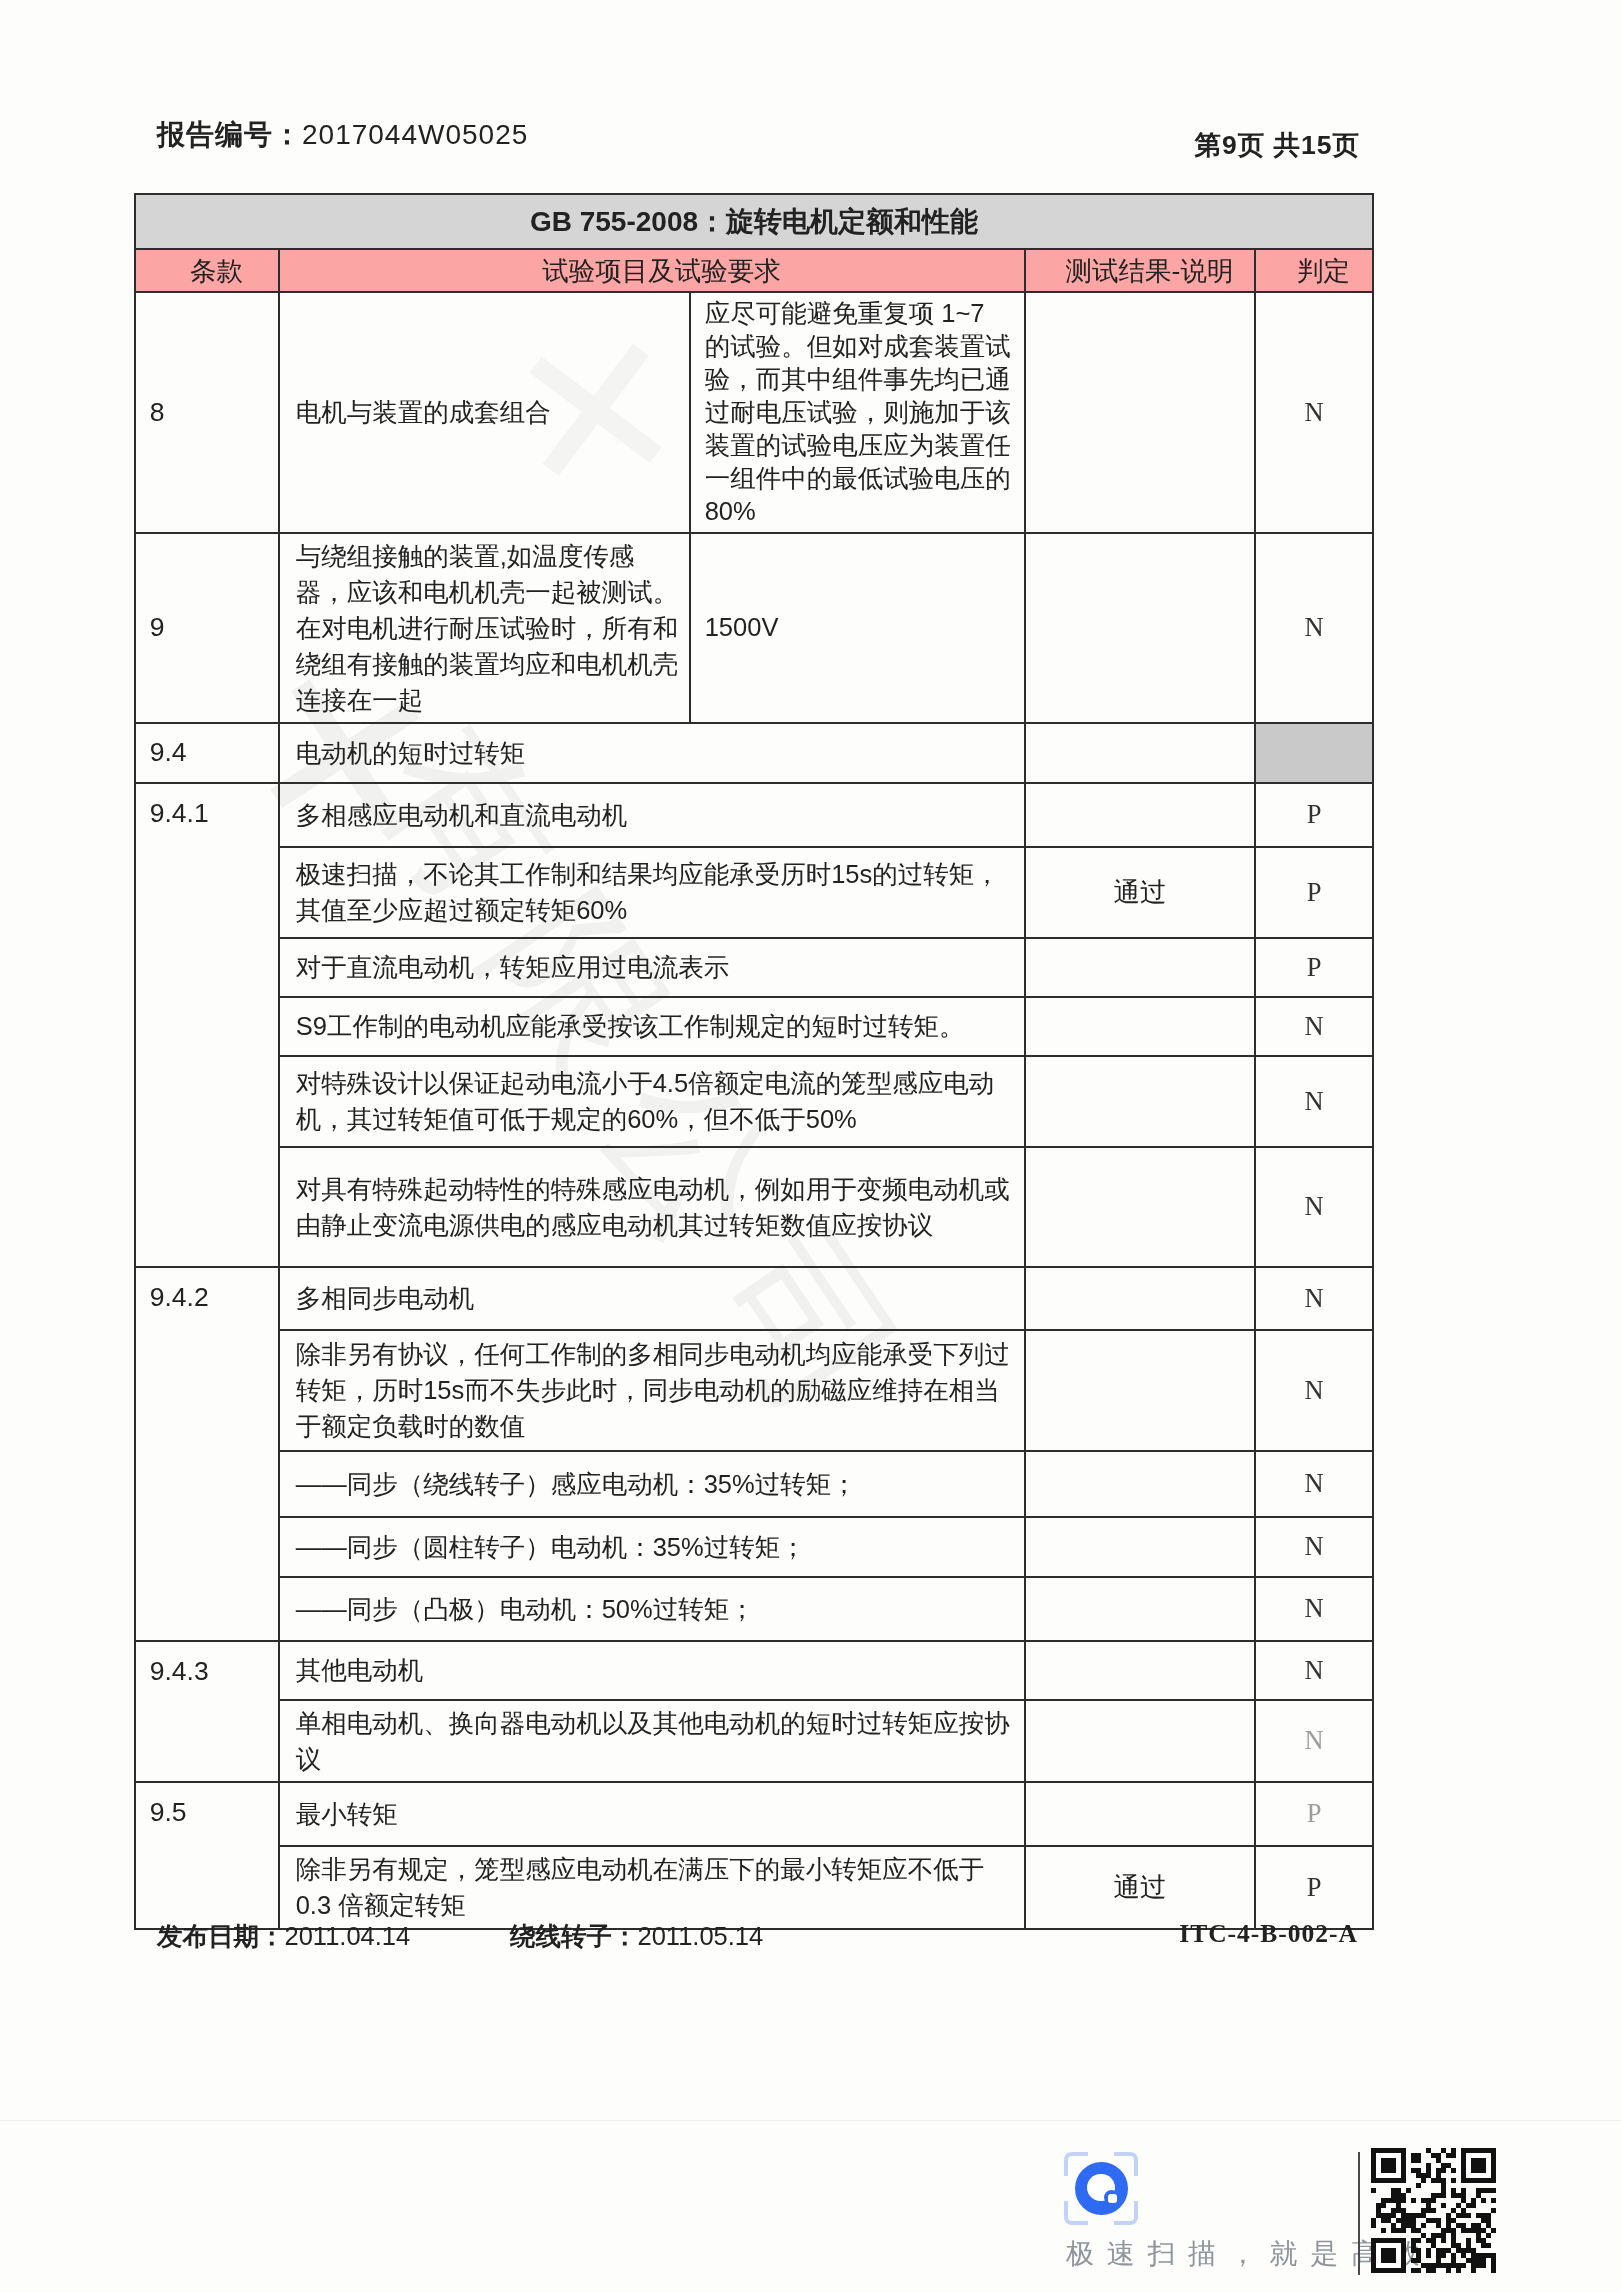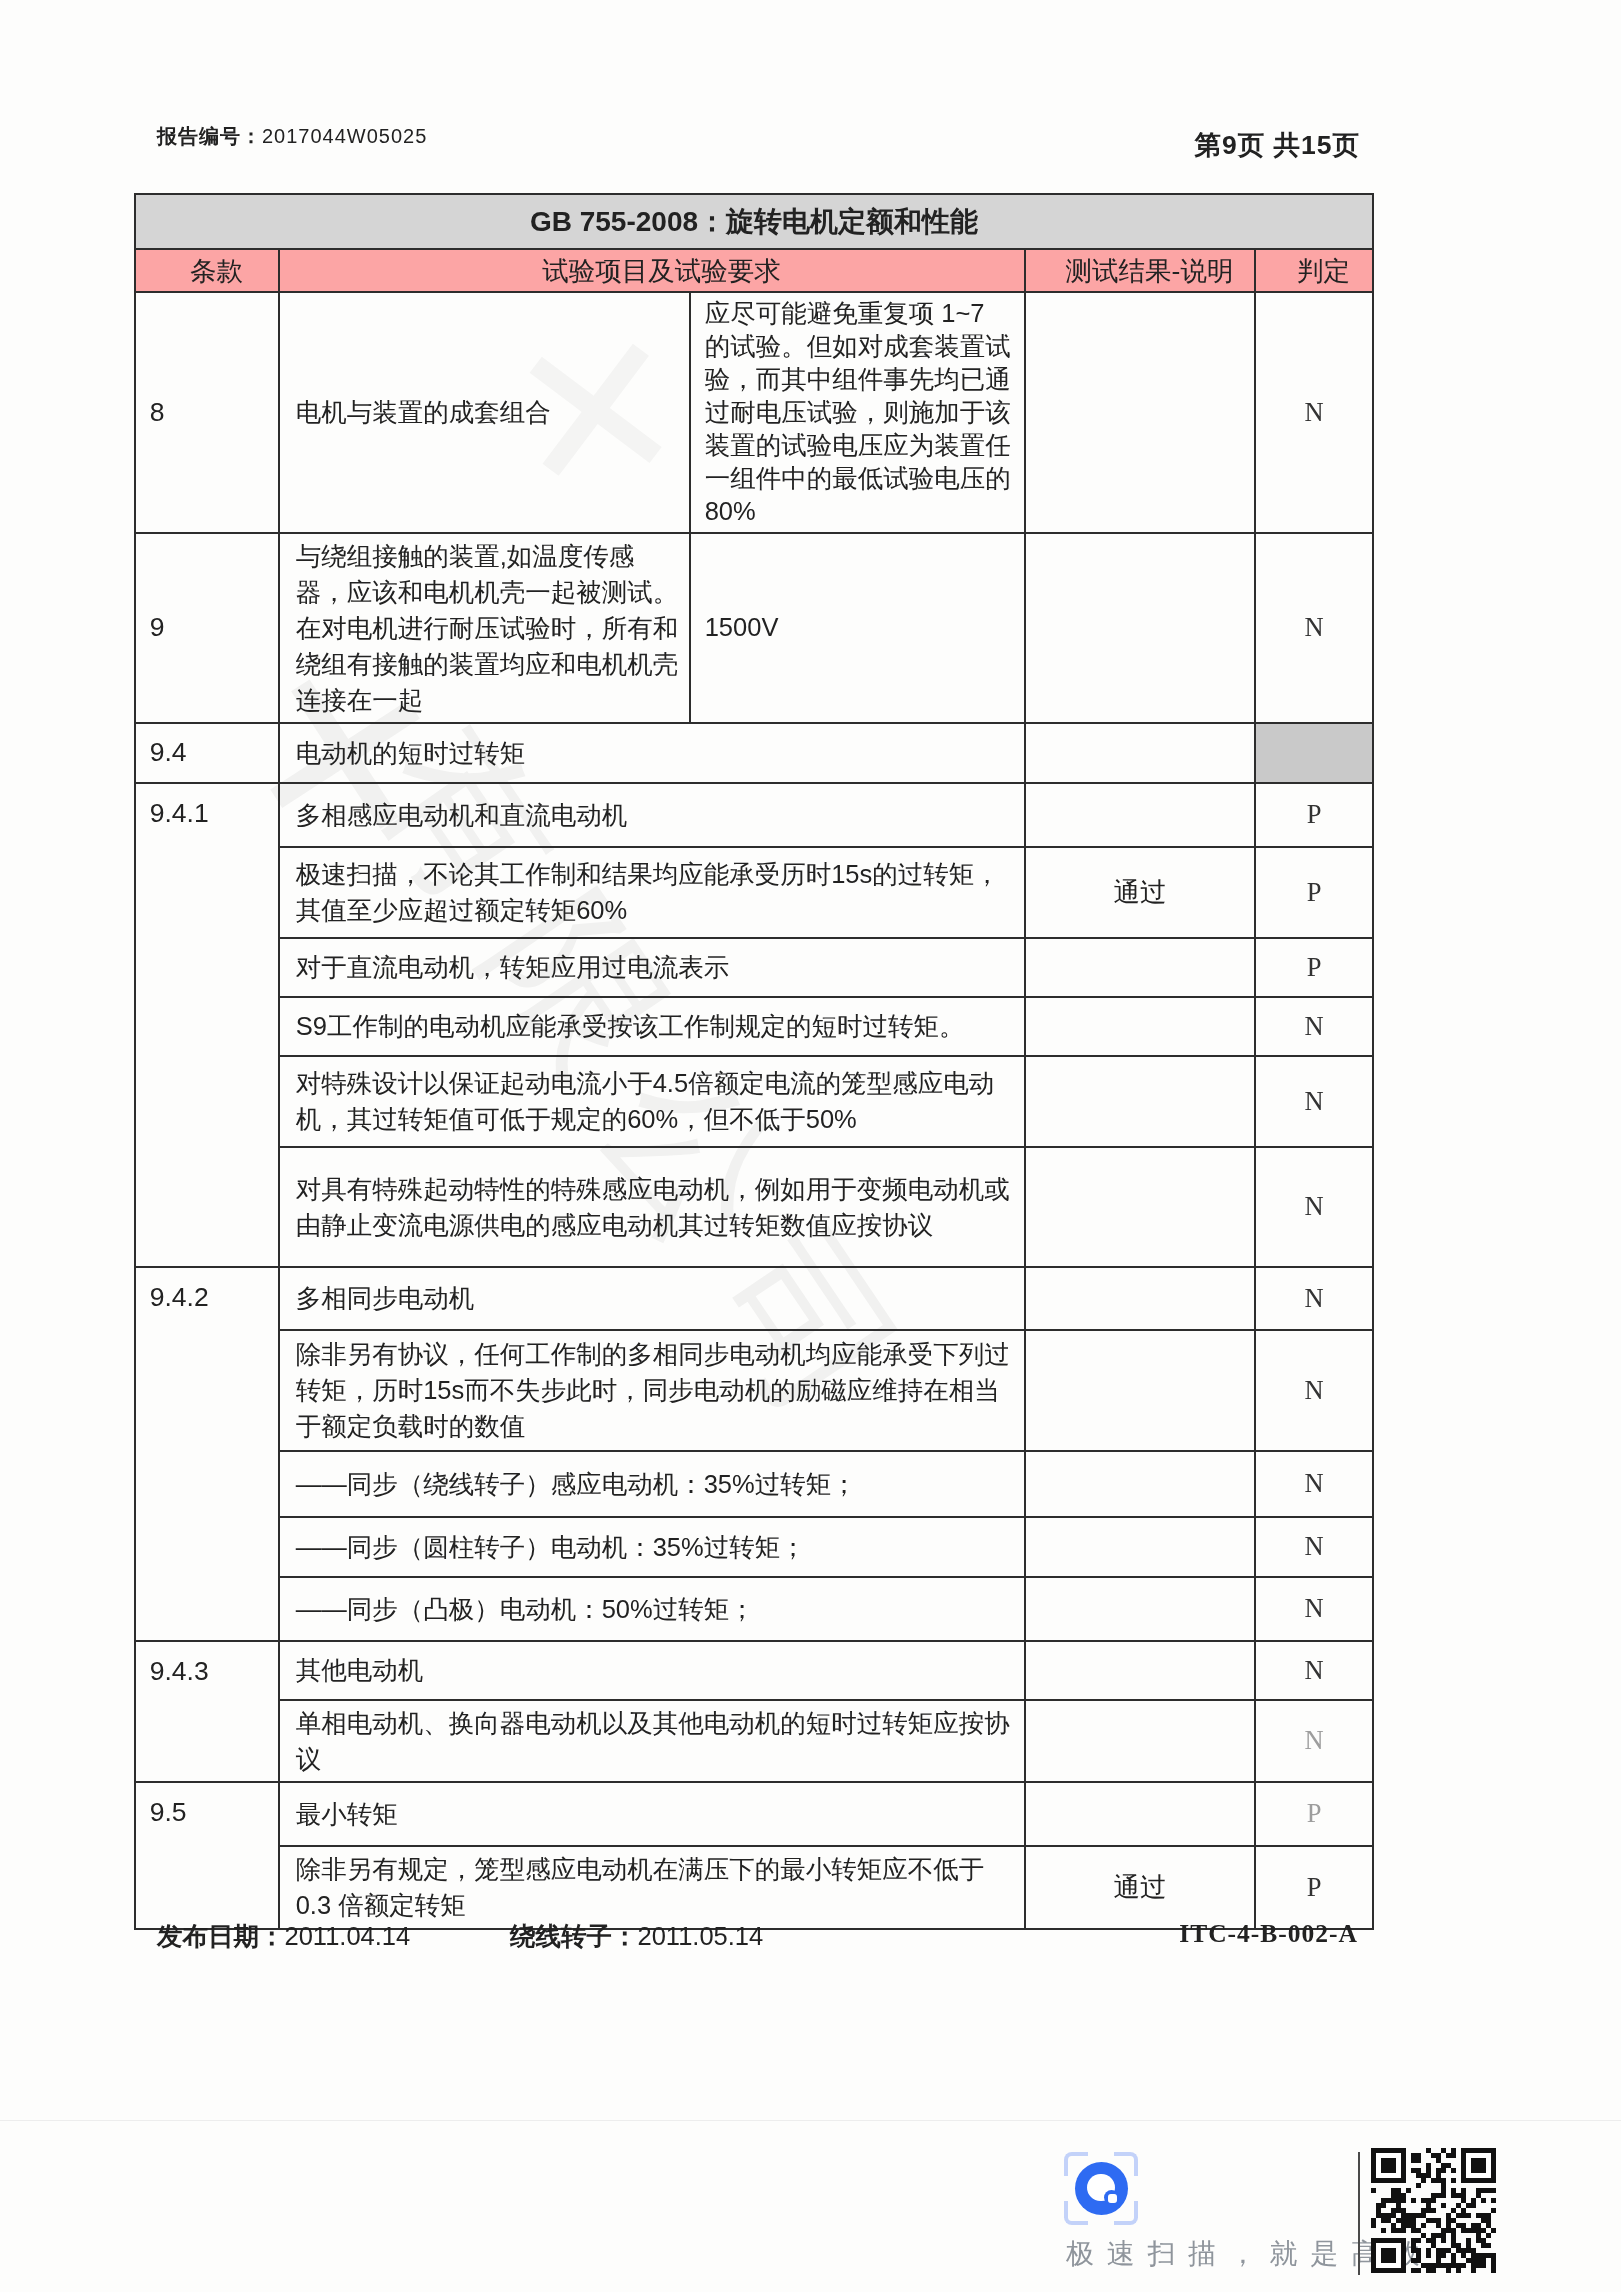--- a/index.html
+++ b/index.html
@@ -1,19 +1,19 @@
 <!DOCTYPE html>
 <html><head>
 <meta charset="utf-8">
 <style>
   html,body{margin:0;padding:0;background:#e8e8e8;}
   #page{position:relative;width:1621px;height:2293px;background:#fdfdfc;overflow:hidden;
         font-family:"Liberation Sans","DejaVu Sans",sans-serif;color:#222;}
   
-  .report-no{position:absolute;left:157px;top:123px;font-size:20px;letter-spacing:1px;}
+  .report-no{position:absolute;left:157px;top:116px;font-size:28px;letter-spacing:1px;}
   .report-no b{font-weight:bold;}
   .page-ind{position:absolute;right:261px;top:127px;font-size:26.5px;font-weight:bold;letter-spacing:1px;}
   
   .wm{position:absolute;color:rgba(40,40,40,0.055);pointer-events:none;white-space:nowrap;z-index:1;}
   .wm-text{left:510px;top:686px;font-size:167px;letter-spacing:37px;transform:rotate(56deg);transform-origin:left top;}
   .wm-x1{left:250px;top:627px;font-size:225px;transform:rotate(12deg);}
   .wm-x2{left:510px;top:294px;font-size:206px;transform:rotate(-8deg);color:rgba(40,40,40,0.045);}
   
   #tbl{position:absolute;left:134px;top:193px;width:1238px;border-collapse:collapse;table-layout:fixed;
        z-index:2;background:transparent;}

